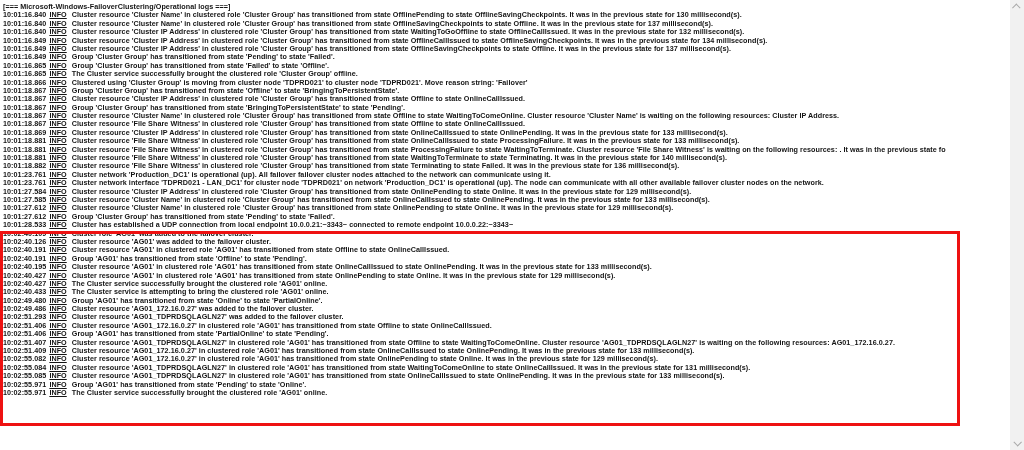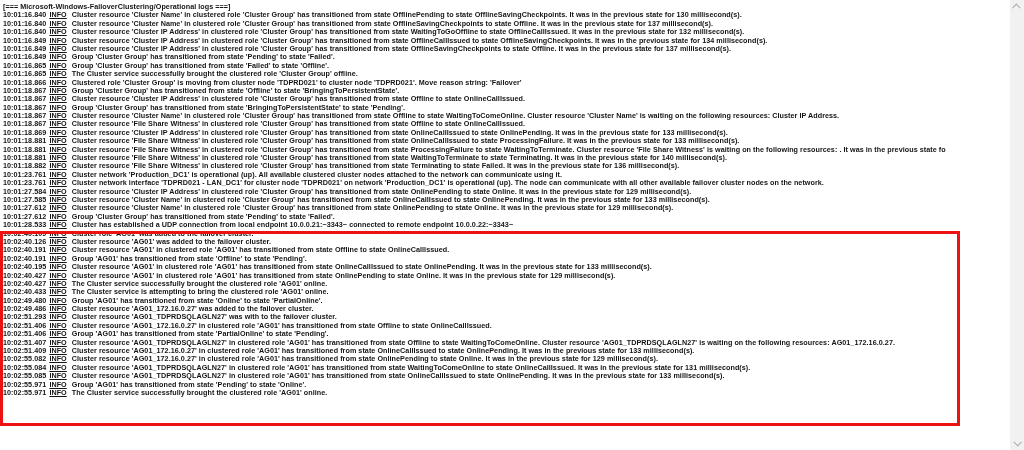--- a/index.html
+++ b/index.html
@@ -98,49 +98,49 @@
     <div class="header-line">[=== Microsoft-Windows-FailoverClustering/Operational logs ===]</div>
     <div>
         <div class="log-line"><span class="t">10:01:16.840</span><span class="lv">INFO</span><span class="msg">Cluster resource 'Cluster Name' in clustered role 'Cluster Group' has transitioned from state OfflinePending to state OfflineSavingCheckpoints. It was in the previous state for 130 millisecond(s).</span></div>
         <div class="log-line"><span class="t">10:01:16.840</span><span class="lv">INFO</span><span class="msg">Cluster resource 'Cluster Name' in clustered role 'Cluster Group' has transitioned from state OfflineSavingCheckpoints to state Offline. It was in the previous state for 137 millisecond(s).</span></div>
         <div class="log-line"><span class="t">10:01:16.840</span><span class="lv">INFO</span><span class="msg">Cluster resource 'Cluster IP Address' in clustered role 'Cluster Group' has transitioned from state WaitingToGoOffline to state OfflineCallIssued. It was in the previous state for 132 millisecond(s).</span></div>
         <div class="log-line"><span class="t">10:01:16.849</span><span class="lv">INFO</span><span class="msg">Cluster resource 'Cluster IP Address' in clustered role 'Cluster Group' has transitioned from state OfflineCallIssued to state OfflineSavingCheckpoints. It was in the previous state for 134 millisecond(s).</span></div>
         <div class="log-line"><span class="t">10:01:16.849</span><span class="lv">INFO</span><span class="msg">Cluster resource 'Cluster IP Address' in clustered role 'Cluster Group' has transitioned from state OfflineSavingCheckpoints to state Offline. It was in the previous state for 137 millisecond(s).</span></div>
         <div class="log-line"><span class="t">10:01:16.849</span><span class="lv">INFO</span><span class="msg">Group 'Cluster Group' has transitioned from state 'Pending' to state 'Failed'.</span></div>
         <div class="log-line"><span class="t">10:01:16.865</span><span class="lv">INFO</span><span class="msg">Group 'Cluster Group' has transitioned from state 'Failed' to state 'Offline'.</span></div>
         <div class="log-line"><span class="t">10:01:16.865</span><span class="lv">INFO</span><span class="msg">The Cluster service successfully brought the clustered role 'Cluster Group' offline.</span></div>
-        <div class="log-line"><span class="t">10:01:18.866</span><span class="lv">INFO</span><span class="msg">Clustered role 'Cluster Group' is moving from cluster node 'TDPRD021' to cluster node 'TDPRD021'. Move reason string: 'Failover'</span></div>
+        <div class="log-line"><span class="t">10:01:18.866</span><span class="lv">INFO</span><span class="msg">Clustered using 'Cluster Group' is moving from cluster node 'TDPRD021' to cluster node 'TDPRD021'. Move reason string: 'Failover'</span></div>
         <div class="log-line"><span class="t">10:01:18.867</span><span class="lv">INFO</span><span class="msg">Group 'Cluster Group' has transitioned from state 'Offline' to state 'BringingToPersistentState'.</span></div>
         <div class="log-line"><span class="t">10:01:18.867</span><span class="lv">INFO</span><span class="msg">Cluster resource 'Cluster IP Address' in clustered role 'Cluster Group' has transitioned from state Offline to state OnlineCallIssued.</span></div>
         <div class="log-line"><span class="t">10:01:18.867</span><span class="lv">INFO</span><span class="msg">Group 'Cluster Group' has transitioned from state 'BringingToPersistentState' to state 'Pending'.</span></div>
         <div class="log-line"><span class="t">10:01:18.867</span><span class="lv">INFO</span><span class="msg">Cluster resource 'Cluster Name' in clustered role 'Cluster Group' has transitioned from state Offline to state WaitingToComeOnline. Cluster resource 'Cluster Name' is waiting on the following resources: Cluster IP Address.</span></div>
         <div class="log-line"><span class="t">10:01:18.867</span><span class="lv">INFO</span><span class="msg">Cluster resource 'File Share Witness' in clustered role 'Cluster Group' has transitioned from state Offline to state OnlineCallIssued.</span></div>
         <div class="log-line"><span class="t">10:01:18.869</span><span class="lv">INFO</span><span class="msg">Cluster resource 'Cluster IP Address' in clustered role 'Cluster Group' has transitioned from state OnlineCallIssued to state OnlinePending. It was in the previous state for 133 millisecond(s).</span></div>
         <div class="log-line"><span class="t">10:01:18.881</span><span class="lv">INFO</span><span class="msg">Cluster resource 'File Share Witness' in clustered role 'Cluster Group' has transitioned from state OnlineCallIssued to state ProcessingFailure. It was in the previous state for 133 millisecond(s).</span></div>
         <div class="log-line"><span class="t">10:01:18.881</span><span class="lv">INFO</span><span class="msg">Cluster resource 'File Share Witness' in clustered role 'Cluster Group' has transitioned from state ProcessingFailure to state WaitingToTerminate. Cluster resource 'File Share Witness' is waiting on the following resources: . It was in the previous state fo</span></div>
         <div class="log-line"><span class="t">10:01:18.881</span><span class="lv">INFO</span><span class="msg">Cluster resource 'File Share Witness' in clustered role 'Cluster Group' has transitioned from state WaitingToTerminate to state Terminating. It was in the previous state for 140 millisecond(s).</span></div>
         <div class="log-line"><span class="t">10:01:18.882</span><span class="lv">INFO</span><span class="msg">Cluster resource 'File Share Witness' in clustered role 'Cluster Group' has transitioned from state Terminating to state Failed. It was in the previous state for 136 millisecond(s).</span></div>
-        <div class="log-line"><span class="t">10:01:23.761</span><span class="lv">INFO</span><span class="msg">Cluster network 'Production_DC1' is operational (up). All available clustered cluster nodes attached to the network can communicate using it.</span></div>
+        <div class="log-line"><span class="t">10:01:23.761</span><span class="lv">INFO</span><span class="msg">Cluster network 'Production_DC1' is operational (up). All failover failover cluster nodes attached to the network can communicate using it.</span></div>
         <div class="log-line"><span class="t">10:01:23.761</span><span class="lv">INFO</span><span class="msg">Cluster network interface 'TDPRD021 - LAN_DC1' for cluster node 'TDPRD021' on network 'Production_DC1' is operational (up). The node can communicate with all other available failover cluster nodes on the network.</span></div>
         <div class="log-line"><span class="t">10:01:27.584</span><span class="lv">INFO</span><span class="msg">Cluster resource 'Cluster IP Address' in clustered role 'Cluster Group' has transitioned from state OnlinePending to state Online. It was in the previous state for 129 millisecond(s).</span></div>
         <div class="log-line"><span class="t">10:01:27.585</span><span class="lv">INFO</span><span class="msg">Cluster resource 'Cluster Name' in clustered role 'Cluster Group' has transitioned from state OnlineCallIssued to state OnlinePending. It was in the previous state for 133 millisecond(s).</span></div>
         <div class="log-line"><span class="t">10:01:27.612</span><span class="lv">INFO</span><span class="msg">Cluster resource 'Cluster Name' in clustered role 'Cluster Group' has transitioned from state OnlinePending to state Online. It was in the previous state for 129 millisecond(s).</span></div>
         <div class="log-line"><span class="t">10:01:27.612</span><span class="lv">INFO</span><span class="msg">Group 'Cluster Group' has transitioned from state 'Pending' to state 'Failed'.</span></div>
         <div class="log-line"><span class="t">10:01:28.533</span><span class="lv">INFO</span><span class="msg">Cluster has established a UDP connection from local endpoint 10.0.0.21:~3343~ connected to remote endpoint 10.0.0.22:~3343~</span></div>
         <div class="log-line"><span class="t">10:02:40.109</span><span class="lv">INFO</span><span class="msg">Cluster role 'AG01' was added to the failover cluster.</span></div>
         <div class="log-line"><span class="t">10:02:40.126</span><span class="lv">INFO</span><span class="msg">Cluster resource 'AG01' was added to the failover cluster.</span></div>
         <div class="log-line"><span class="t">10:02:40.191</span><span class="lv">INFO</span><span class="msg">Cluster resource 'AG01' in clustered role 'AG01' has transitioned from state Offline to state OnlineCallIssued.</span></div>
         <div class="log-line"><span class="t">10:02:40.191</span><span class="lv">INFO</span><span class="msg">Group 'AG01' has transitioned from state 'Offline' to state 'Pending'.</span></div>
         <div class="log-line"><span class="t">10:02:40.195</span><span class="lv">INFO</span><span class="msg">Cluster resource 'AG01' in clustered role 'AG01' has transitioned from state OnlineCallIssued to state OnlinePending. It was in the previous state for 133 millisecond(s).</span></div>
         <div class="log-line"><span class="t">10:02:40.427</span><span class="lv">INFO</span><span class="msg">Cluster resource 'AG01' in clustered role 'AG01' has transitioned from state OnlinePending to state Online. It was in the previous state for 129 millisecond(s).</span></div>
         <div class="log-line"><span class="t">10:02:40.427</span><span class="lv">INFO</span><span class="msg">The Cluster service successfully brought the clustered role 'AG01' online.</span></div>
         <div class="log-line"><span class="t">10:02:40.433</span><span class="lv">INFO</span><span class="msg">The Cluster service is attempting to bring the clustered role 'AG01' online.</span></div>
         <div class="log-line"><span class="t">10:02:49.480</span><span class="lv">INFO</span><span class="msg">Group 'AG01' has transitioned from state 'Online' to state 'PartialOnline'.</span></div>
         <div class="log-line"><span class="t">10:02:49.486</span><span class="lv">INFO</span><span class="msg">Cluster resource 'AG01_172.16.0.27' was added to the failover cluster.</span></div>
-        <div class="log-line"><span class="t">10:02:51.293</span><span class="lv">INFO</span><span class="msg">Cluster resource 'AG01_TDPRDSQLAGLN27' was with to the failover cluster.</span></div>
+        <div class="log-line"><span class="t">10:02:51.293</span><span class="lv">INFO</span><span class="msg">Cluster resource 'AG01_TDPRDSQLAGLN27' was added to the failover cluster.</span></div>
         <div class="log-line"><span class="t">10:02:51.406</span><span class="lv">INFO</span><span class="msg">Cluster resource 'AG01_172.16.0.27' in clustered role 'AG01' has transitioned from state Offline to state OnlineCallIssued.</span></div>
         <div class="log-line"><span class="t">10:02:51.406</span><span class="lv">INFO</span><span class="msg">Group 'AG01' has transitioned from state 'PartialOnline' to state 'Pending'.</span></div>
         <div class="log-line"><span class="t">10:02:51.407</span><span class="lv">INFO</span><span class="msg">Cluster resource 'AG01_TDPRDSQLAGLN27' in clustered role 'AG01' has transitioned from state Offline to state WaitingToComeOnline. Cluster resource 'AG01_TDPRDSQLAGLN27' is waiting on the following resources: AG01_172.16.0.27.</span></div>
         <div class="log-line"><span class="t">10:02:51.409</span><span class="lv">INFO</span><span class="msg">Cluster resource 'AG01_172.16.0.27' in clustered role 'AG01' has transitioned from state OnlineCallIssued to state OnlinePending. It was in the previous state for 133 millisecond(s).</span></div>
         <div class="log-line"><span class="t">10:02:55.082</span><span class="lv">INFO</span><span class="msg">Cluster resource 'AG01_172.16.0.27' in clustered role 'AG01' has transitioned from state OnlinePending to state Online. It was in the previous state for 129 millisecond(s).</span></div>
         <div class="log-line"><span class="t">10:02:55.084</span><span class="lv">INFO</span><span class="msg">Cluster resource 'AG01_TDPRDSQLAGLN27' in clustered role 'AG01' has transitioned from state WaitingToComeOnline to state OnlineCallIssued. It was in the previous state for 131 millisecond(s).</span></div>
         <div class="log-line"><span class="t">10:02:55.085</span><span class="lv">INFO</span><span class="msg">Cluster resource 'AG01_TDPRDSQLAGLN27' in clustered role 'AG01' has transitioned from state OnlineCallIssued to state OnlinePending. It was in the previous state for 133 millisecond(s).</span></div>
         <div class="log-line"><span class="t">10:02:55.971</span><span class="lv">INFO</span><span class="msg">Group 'AG01' has transitioned from state 'Pending' to state 'Online'.</span></div>
         <div class="log-line"><span class="t">10:02:55.971</span><span class="lv">INFO</span><span class="msg">The Cluster service successfully brought the clustered role 'AG01' online.</span></div>
       </div>

